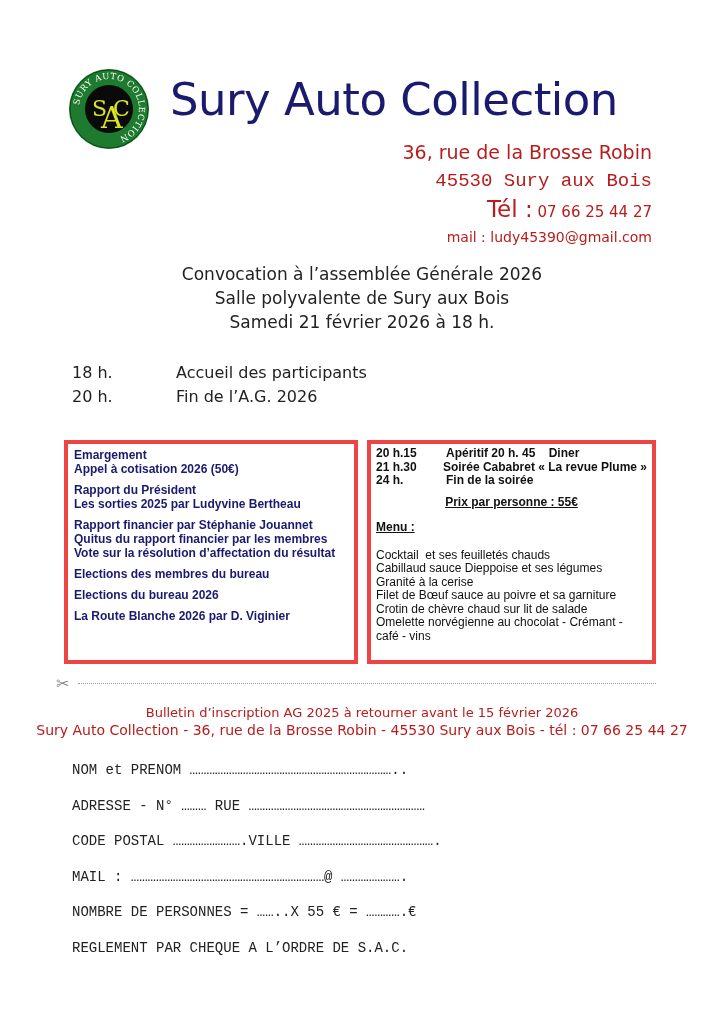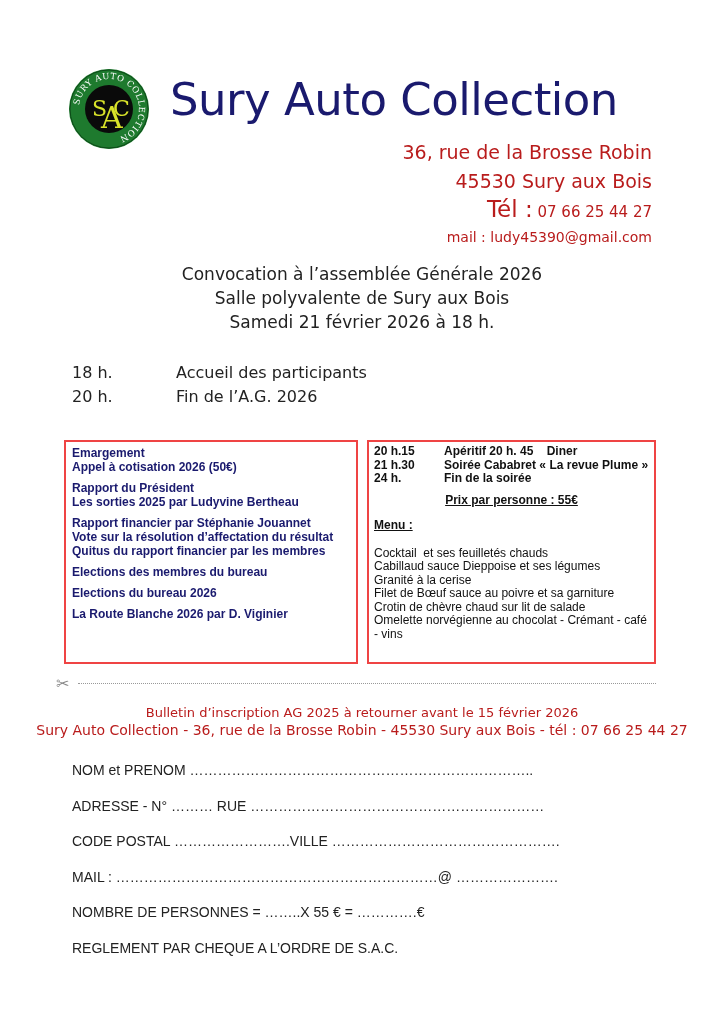--- a/index.html
+++ b/index.html
@@ -5,52 +5,52 @@
     * { margin: 0; padding: 0; box-sizing: border-box; }
     html, body { width: 724px; height: 1024px; background: #ffffff; overflow: hidden; }
     body { position: relative; font-family: "Liberation Sans", sans-serif; color: #222; }
 
     .logo { position: absolute; left: 68px; top: 68px; width: 82px; height: 82px; }
 
     .org-title { position: absolute; left: 170px; top: 70px; font-family: "DejaVu Sans", sans-serif; font-size: 45px; color: #1a1a6e; letter-spacing: -0.5px; line-height: 60px; white-space: nowrap; }
 
     .address { position: absolute; right: 72px; top: 138px; text-align: right; color: #b91c1c; font-family: "DejaVu Sans", sans-serif; margin-left: 14px; }
     .address .street { font-size: 19px; line-height: 28px; white-space: nowrap; }
-    .address .city { font-size: 19px; line-height: 30px; white-space: nowrap; }
+    .address .city { font-size: 19px; line-height: 30px; white-space: nowrap; font-family: Liberation Mono, monospace; }
     .address .tel { font-size: 15px; line-height: 26px; white-space: nowrap; }
     .address .tel .tel-label { font-size: 23px; }
     .address .mail { font-size: 14px; line-height: 24px; white-space: nowrap; }
 
     .convocation { position: absolute; left: 0; width: 724px; top: 262px; text-align: center; font-family: "DejaVu Sans", sans-serif; font-size: 17px; line-height: 24px; color: #222; }
 
     .schedule { position: absolute; left: 72px; top: 361px; font-family: "DejaVu Sans", sans-serif; font-size: 16px; line-height: 24px; color: #222; }
     .schedule .row { display: flex; white-space: nowrap; }
     .schedule .time { width: 104px; }
 
-    .box { position: absolute; border: 2px solid #ef4444; background: #fff; }
+    .box { position: absolute; border: 4px solid #ef4444; background: #fff; }
     .box-left { left: 64px; top: 440px; width: 294px; height: 224px; padding: 4px 6px; color: #1a1a6e; font-weight: bold; font-size: 12px; line-height: 14px; }
     .box-left .grp { margin-bottom: 7px; }
     .box-right { left: 367px; top: 440px; width: 289px; height: 224px; padding: 3px 5px; font-size: 12px; line-height: 13.5px; color: #111; }
     .box-right .soiree-title { text-align: center; font-weight: normal; }
     .box-right .ev-row { display: flex; font-weight: bold; white-space: nowrap; }
     .box-right .ev-time { width: 70px; }
     .box-right .price { text-align: center; font-weight: bold; text-decoration: underline; margin-top: 8px; }
     .box-right .menu-title { font-weight: bold; text-decoration: underline; margin-top: 12px; }
     .box-right .menu { margin-top: 14px; }
     .box-right .menu div { white-space: normal; }
 
     .cut-line { position: absolute; left: 56px; top: 676px; width: 600px; height: 16px; }
     .cut-line .scissors { position: absolute; left: 0; top: -2px; font-size: 16px; color: #888; }
     .cut-line .dots { position: absolute; left: 22px; right: 0; top: 7px; border-top: 1px dotted #999; }
 
     .bulletin { position: absolute; left: 0; width: 724px; top: 704px; text-align: center; color: #b91c1c; font-family: "DejaVu Sans", sans-serif; }
     .bulletin .b1 { font-size: 13px; line-height: 18px; }
     .bulletin .b2 { font-size: 14px; line-height: 16px; }
 
-    .form { position: absolute; left: 72px; top: 760px; font-family: Liberation Sans, sans-serif; font-size: 14px; color: #222; }
+    .form { position: absolute; left: 72px; top: 760px; font-family: Liberation Mono, monospace; font-size: 14px; color: #222; }
     .form .field { height: 35.5px; line-height: 20px; white-space: nowrap; }
   </style>
 </head>
 <body>
 
 <div class="logo">
   <svg width="82" height="82" viewBox="0 0 82 82">
     <defs>
       <path id="ringpath" d="M 41 41 m -30 0 a 30 30 0 1 1 60 0 a 30 30 0 1 1 -60 0"></path>
     </defs>
@@ -99,22 +99,22 @@
   <div class="grp">
     <div>Emargement</div>
     <div>Appel à cotisation 2026  (50€)</div>
   </div>
   <div class="grp">
     <div>Rapport du Président</div>
     <div>Les sorties 2025 par Ludyvine Bertheau</div>
   </div>
   <div class="grp">
     <div>Rapport financier par Stéphanie Jouannet</div>
+    <div>Quitus du rapport financier par les membres</div>
     <div>Vote sur la résolution d’affectation du résultat</div>
-    <div>Quitus du rapport financier par les membres</div>
   </div>
   <div class="grp">
     <div>Elections des membres du bureau</div>
   </div>
   <div class="grp">
     <div>Elections du bureau 2026</div>
   </div>
   <div class="grp">
     <div>La Route Blanche 2026 par D. Viginier</div>
   </div>

